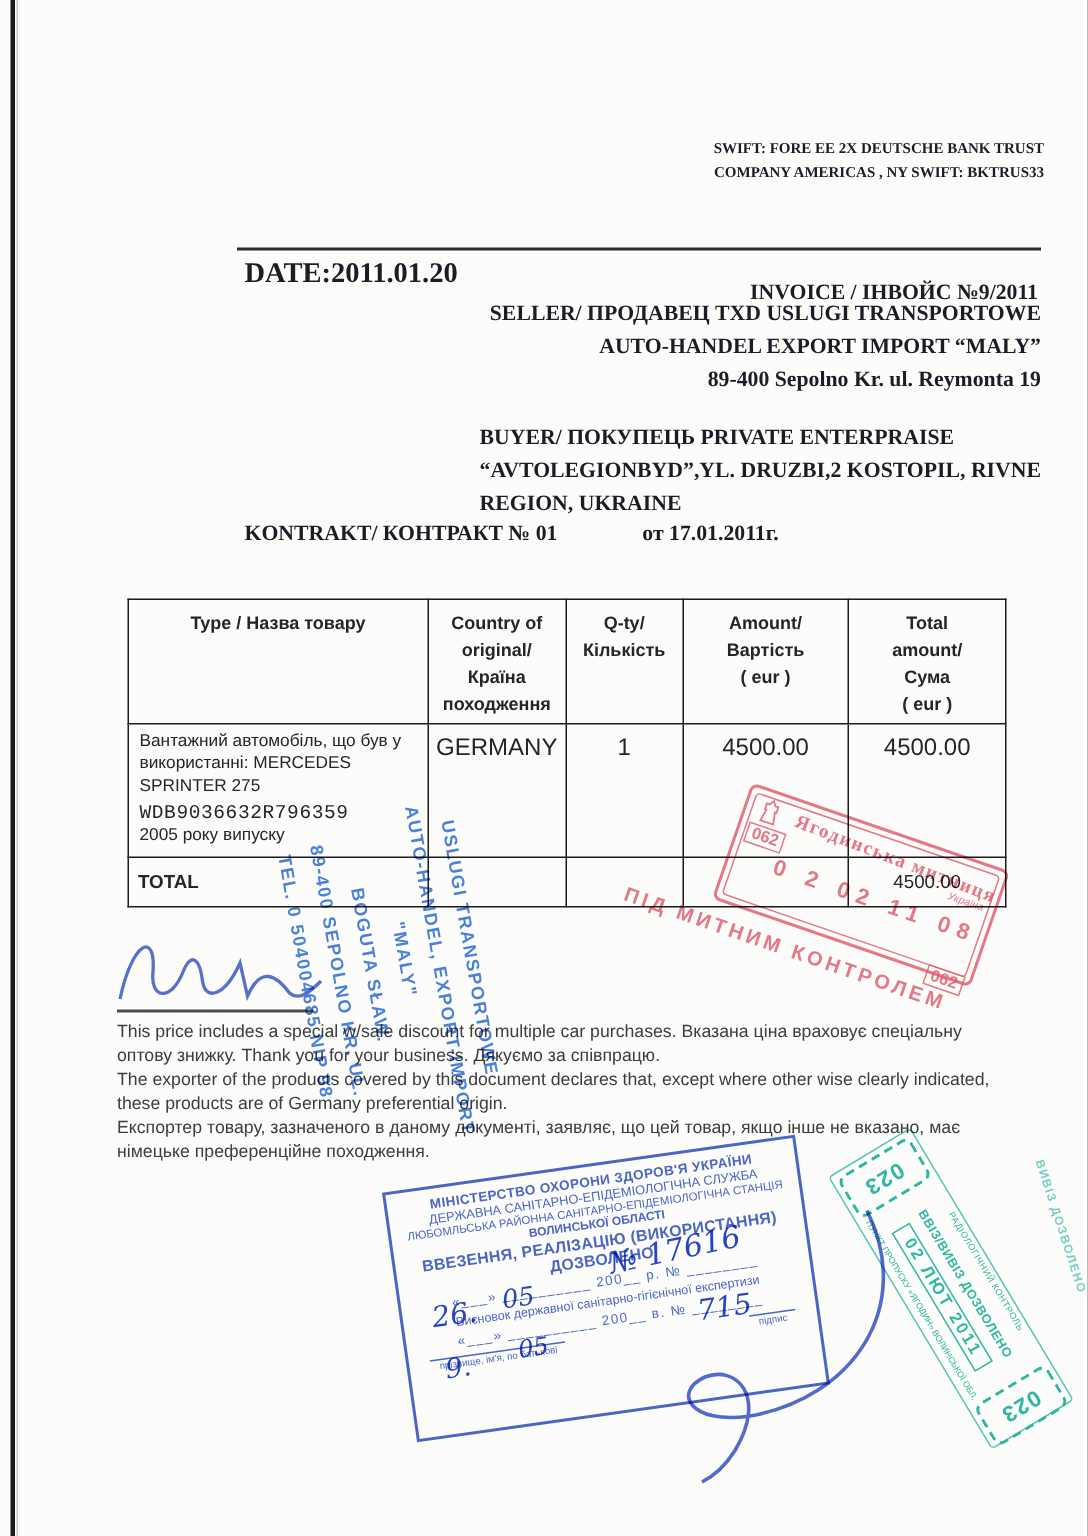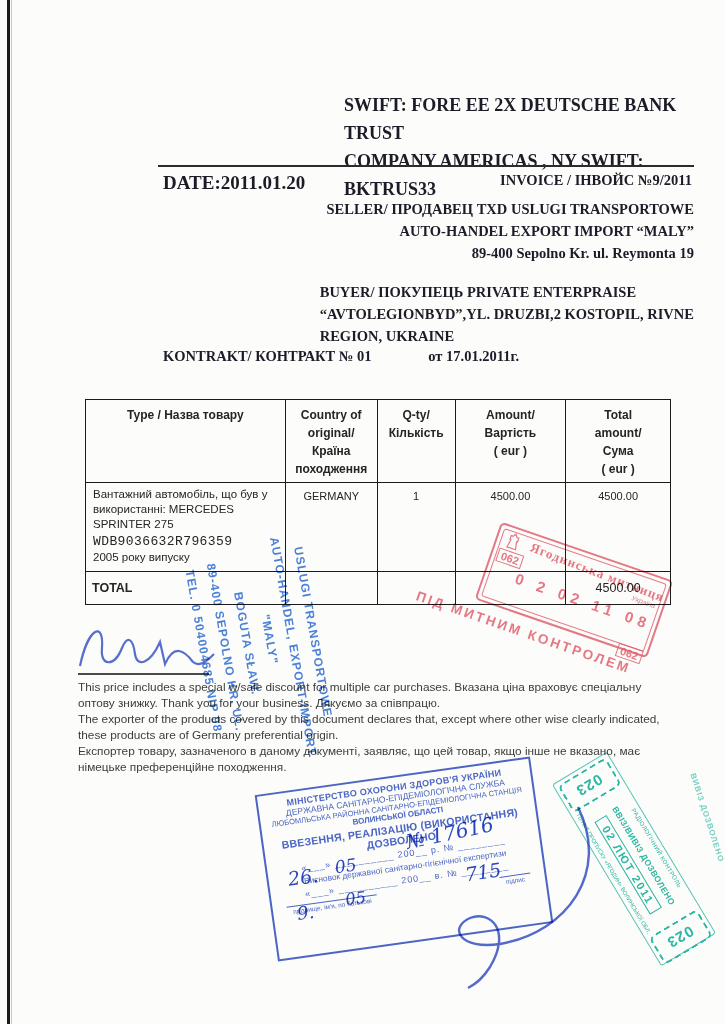--- a/index.html
+++ b/index.html
@@ -1,39 +1,39 @@
 <!DOCTYPE html>
 <html><head>
 <meta charset="utf-8">
 <style>
   html,body{margin:0;padding:0;background:#8a8a8a;}
   .page{position:relative;width:725px;height:1024px;background:#fcfcfa;overflow:hidden;
         font-family:"Liberation Serif",serif;color:#1c1c28;}
   .scan-edge{position:absolute;left:7px;top:0;width:3px;height:100%;background:#1a1a1a;}
   .scan-edge2{position:absolute;left:11px;top:0;width:1px;height:100%;background:#c9c9c9;}
 
-  .bank{position:absolute;left:344px;top:92px;width:352px;text-align:left;
-        font-weight:bold;font-size:18px;line-height:1.55;}
+  .bank{position:absolute;left:344px;top:92px;width:352px;text-align:right;
+        font-weight:bold;font-size:10px;line-height:1.55;}
   .rule{position:absolute;left:158px;top:165px;width:536px;height:2px;background:#2b2b2b;}
   .date-label{position:absolute;left:163px;top:172px;font-weight:bold;font-size:19px;}
-  .invoice-label{position:absolute;left:430px;top:172px;width:262px;text-align:right;
+  .invoice-label{position:absolute;left:430px;top:187px;width:262px;text-align:right;
         font-weight:bold;font-size:14.5px;}
   .seller{position:absolute;right:31px;top:199px;text-align:right;font-weight:bold;
         font-size:14.5px;line-height:1.5;}
   .buyer{position:absolute;right:31px;top:282px;font-weight:bold;
         font-size:14.5px;line-height:1.5;}
   .contract{position:absolute;left:163px;top:346px;font-weight:bold;font-size:14.5px;line-height:1.45;}
   .contract .c-date{margin-left:53px;}
 
   table.goods{position:absolute;left:85px;top:399px;width:586px;border-collapse:collapse;
         font-family:"Liberation Sans",sans-serif;color:#252525;}
   table.goods th,table.goods td{border:1.7px solid #1b1b1b;}
   table.goods th{font-size:12px;font-weight:bold;vertical-align:top;padding:6px 3px 4px;line-height:1.5;}
   td.desc{font-size:11.5px;padding:4px 7px;line-height:1.32;vertical-align:top;height:80px;}
-  td.cval{text-align:center;vertical-align:top;padding-top:7px;font-size:11px;}
+  td.cval{text-align:center;vertical-align:top;padding-top:7px;font-size:16px;}
   .vin{font-family:Liberation Mono, monospace;font-size:13px;letter-spacing:.4px;}
   tr.totalrow td{height:30px;}
   td.tlabel{font-size:12.5px;font-weight:bold;padding-left:6px;vertical-align:middle;}
   td.tval{text-align:center;vertical-align:middle;font-size:12.5px;}
 
   .sigline{position:absolute;left:78px;top:673px;width:131px;height:2px;background:#4a4a4a;}
   .paras{position:absolute;left:78px;top:679px;width:601px;font-family:"Liberation Sans",sans-serif;
         font-size:11.8px;color:#3c3c3c;line-height:1.36;}
   .paras p{margin:0;}
 

